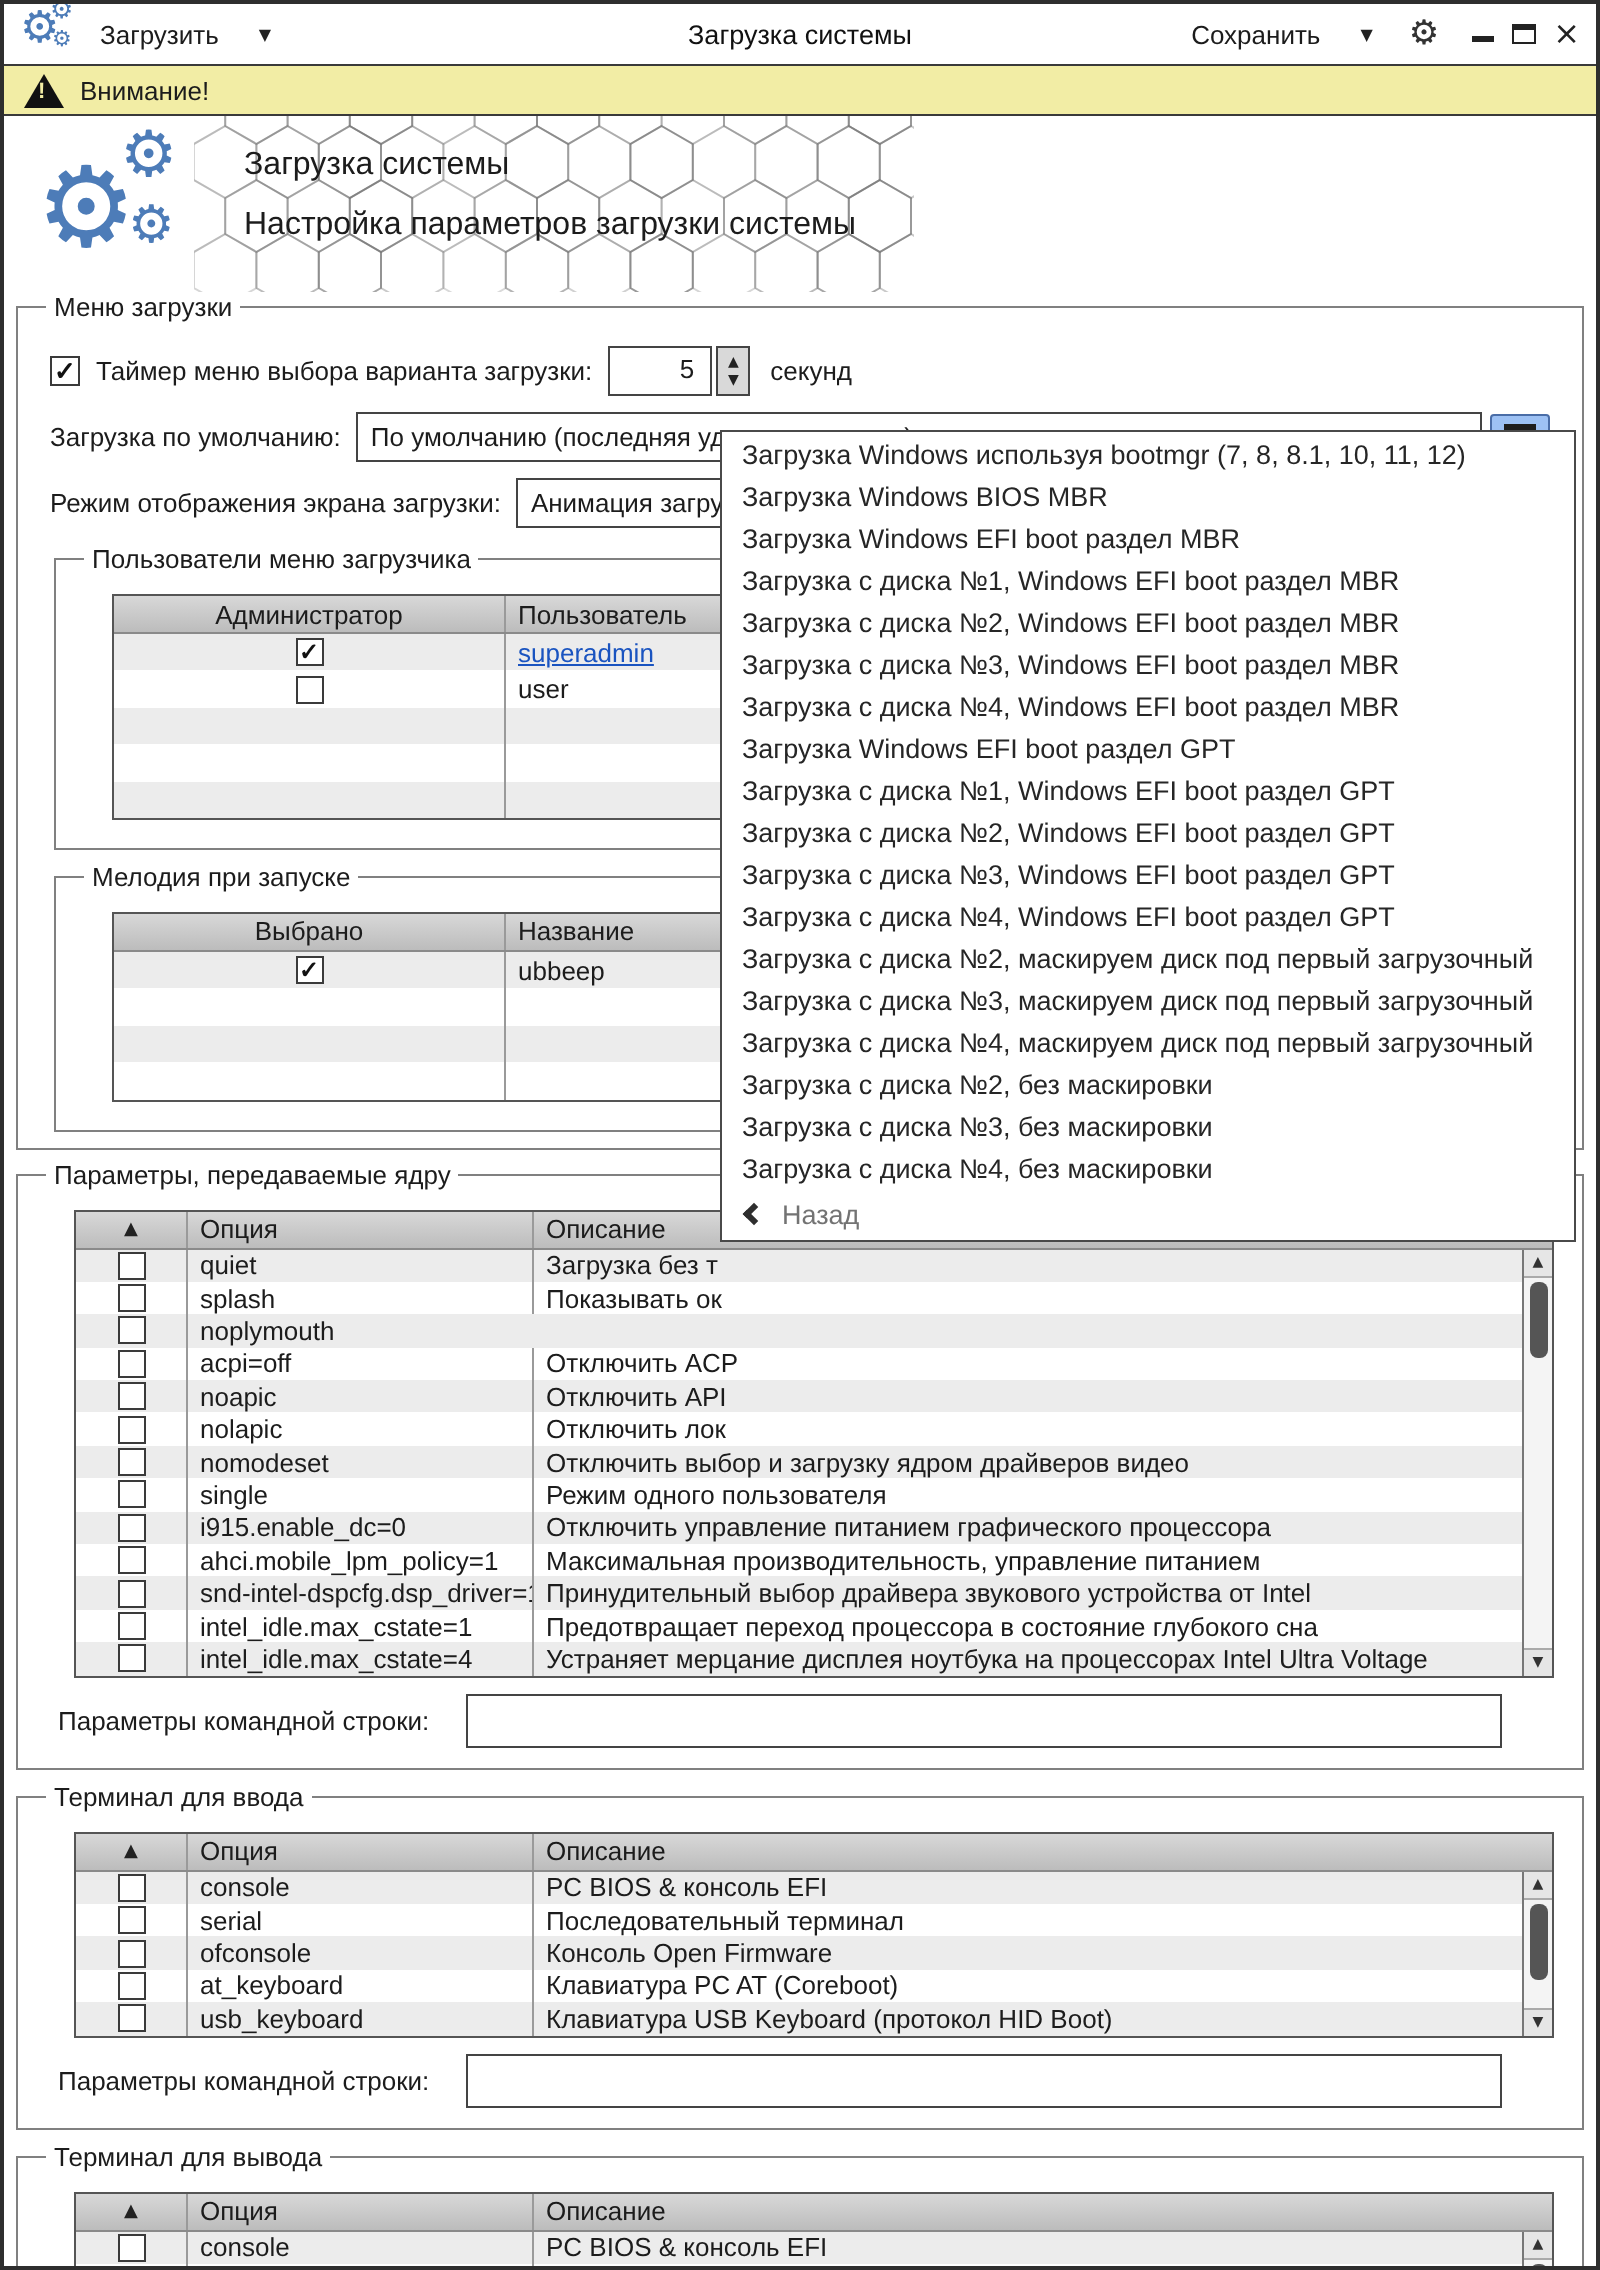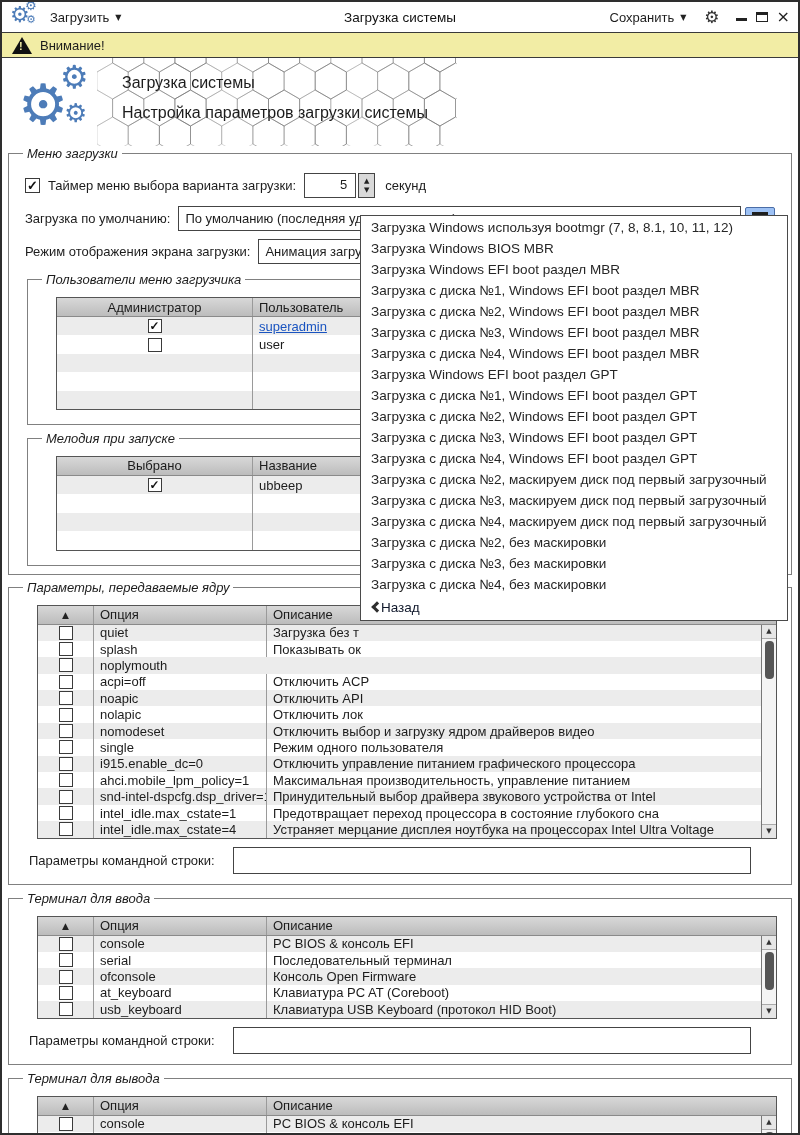--- a/index.html
+++ b/index.html
@@ -8,21 +8,21 @@
     font-family:"Liberation Sans",sans-serif;font-size:13px;color:#1c1c1c;overflow:hidden;}
   .icon{font-family:"DejaVu Sans",sans-serif;}
 
   
   .titlebar{height:30px;display:flex;align-items:center;padding:0 8px;position:relative;background:#fff;}
   .tb-left{display:flex;align-items:center;gap:6px;z-index:2;}
   .logo-mini{position:relative;width:30px;height:26px;color:#4d7cb8;}
   .logo-mini .g1{position:absolute;left:0;top:-2px;font-size:22px;}
   .logo-mini .g2{position:absolute;left:15px;top:-6px;font-size:13px;}
   .logo-mini .g3{position:absolute;left:16px;top:9px;font-size:11px;}
-  .menu-btn{display:flex;align-items:center;gap:6px;padding:2px 4px;cursor:default;}
+  .menu-btn{display:flex;align-items:center;gap:20px;padding:2px 4px;cursor:default;}
   .caret{font-size:8px;color:#222;}
   .tb-title{position:absolute;left:0;right:0;text-align:center;font-size:13.5px;color:#111;}
   .tb-right{margin-left:auto;display:flex;align-items:center;gap:14px;z-index:2;}
   .gear-btn{font-size:17px;color:#333;line-height:1;}
   .winctl{display:flex;align-items:center;gap:9px;margin-left:2px;}
   .wmin{width:11px;height:3px;background:#222;margin-top:4px;}
   .wmax{width:12px;height:10px;border:1px solid #222;border-top:3px solid #222;background:#fff;}
   .wclose{font-size:16px;line-height:14px;color:#222;}
 
   
@@ -37,21 +37,21 @@
   .logo-big{position:relative;width:92px;height:74px;color:#4d7cb8;left:16px;top:8px;}
   .logo-big .g1{position:absolute;left:0;top:6px;font-size:56px;}
   .logo-big .g2{position:absolute;left:42px;top:-8px;font-size:32px;}
   .logo-big .g3{position:absolute;left:46px;top:32px;font-size:26px;}
   .hd-text{position:absolute;left:120px;top:16px;}
   .hd-title{font-size:16px;margin-bottom:12px;}
   .hd-sub{font-size:16px;}
 
   
   fieldset{border:1px solid #808080;margin:0 6px;padding:4px 6px 8px 6px;background:#fff;}
-  legend{font-size:13px;padding:0 4px;margin-left:8px;font-style:italic;}
+  legend{font-size:13px;padding:0 4px;margin-left:8px;}
   .fs-inner{margin:6px 10px 4px 12px;padding:4px 6px 8px 6px;}
 
   
   .frow{display:flex;align-items:center;margin:8px 10px;}
   .cbx{display:inline-flex;align-items:center;justify-content:center;width:15px;height:15px;
     border:1.5px solid #3a3a3a;background:#fff;font-size:13px;font-weight:bold;color:#111;line-height:1;}
   .spinbox{width:52px;height:25px;border:1px solid #444;text-align:right;padding:3px 8px 0 0;}
   .spinbtn{width:17px;height:25px;border:1px solid #444;border-left-width:1px;background:#d9d9d9;
     display:flex;flex-direction:column;align-items:center;justify-content:center;font-size:7px;color:#222;gap:1px;margin-left:2px;}
   .field{height:25px;border:1px solid #444;padding:4px 6px 0 6px;white-space:nowrap;overflow:hidden;background:#fff;}
@@ -90,21 +90,21 @@
   .sthumb{width:9px;height:38px;background:#555;border-radius:4px;margin:2px auto 0 auto;}
 
   
   .cmdrow{display:flex;align-items:center;margin:8px 34px 2px 14px;}
   .cmdrow .lbl{width:196px;}
   .cmdrow input{flex:1;height:27px;border:1px solid #444;outline:none;font:inherit;padding:0 6px;background:#fff;}
 
   
   .popup{position:absolute;left:358px;top:213px;width:428px;background:#fff;border:1px solid #4a4a4a;z-index:30;padding:1px 0;}
   .menu-item{height:21px;line-height:21px;padding-left:10px;font-size:13.5px;color:#262626;white-space:nowrap;overflow:hidden;}
-  .menu-back{display:flex;align-items:center;height:24px;padding-left:12px;color:#0f172a;font-size:13.5px;}
+  .menu-back{display:flex;align-items:center;height:24px;padding-left:12px;gap:10px;color:#737373;font-size:13.5px;}
   .chev{width:8px;height:8px;border-left:3px solid #2e2e2e;border-bottom:3px solid #2e2e2e;transform:rotate(45deg);margin-top:-1px;}
   .menu-fs{padding-bottom:4px;}
 </style>
 </head>
 <body>
 
 <div class="window">
 
   <div class="titlebar">
     <div class="tb-left">

